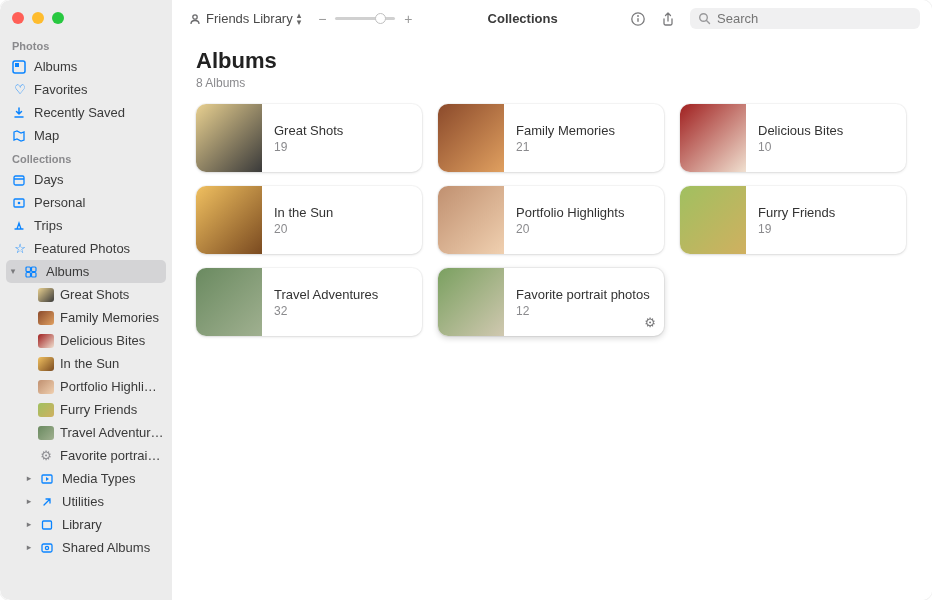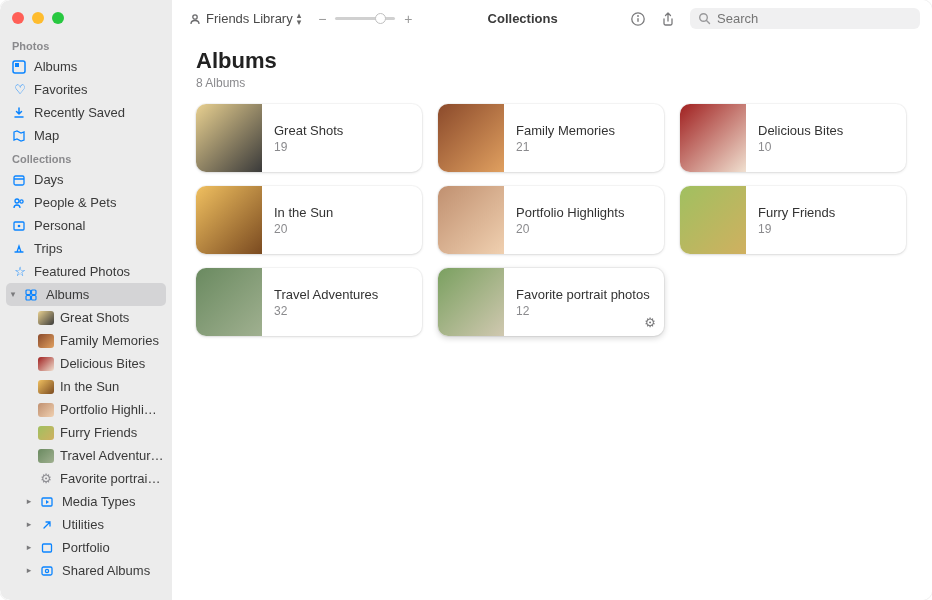--- a/index.html
+++ b/index.html
@@ -193,30 +193,20 @@
           <svg width="14" height="14" viewBox="0 0 14 14">
             <rect x="2" y="3" width="10" height="9" rx="1.5" fill="none" stroke="#0a84ff" stroke-width="1.3"></rect>
             <line x1="2" y1="6" x2="12" y2="6" stroke="#0a84ff" stroke-width="1.3"></line>
           </svg>
         </span>
       <span class="side-label">Days</span>
     </div>
     <div class="side-item">
       <span class="ic blue">
           <svg width="14" height="14" viewBox="0 0 14 14">
-            <circle cx="5" cy="5" r="2" fill="none" stroke="#0a84ff" stroke-width="1.3"></circle>
-            <circle cx="9.5" cy="5.5" r="1.6" fill="none" stroke="#0a84ff" stroke-width="1.3"></circle>
-            <path d="M2 12c0-2 1.5-3 3-3s3 1 3 3" fill="none" stroke="#0a84ff" stroke-width="1.3"></path>
-          </svg>
-        </span>
-      <span class="side-label">People &amp; Pets</span>
-    </div>
-    <div class="side-item">
-      <span class="ic blue">
-          <svg width="14" height="14" viewBox="0 0 14 14">
             <rect x="2" y="3" width="10" height="8" rx="1" fill="none" stroke="#0a84ff" stroke-width="1.3"></rect>
             <circle cx="7" cy="7" r="1.3" fill="#0a84ff"></circle>
           </svg>
         </span>
       <span class="side-label">Personal</span>
     </div>
     <div class="side-item">
       <span class="ic blue">
           <svg width="14" height="14" viewBox="0 0 14 14">
             <path d="M3 10h8M5 10l2-6 2 6" fill="none" stroke="#0a84ff" stroke-width="1.3" stroke-linecap="round"></path>
@@ -293,21 +283,21 @@
         </span>
       <span class="side-label">Utilities</span>
     </div>
     <div class="side-item sub1">
       <span class="chev">▸</span>
       <span class="ic blue">
           <svg width="14" height="14" viewBox="0 0 14 14">
             <rect x="2.5" y="3" width="9" height="8" rx="1" fill="none" stroke="#0a84ff" stroke-width="1.3"></rect>
           </svg>
         </span>
-      <span class="side-label">Portfolio</span>
+      <span class="side-label">Library</span>
     </div>
 
     <div class="side-item sub1">
       <span class="chev">▸</span>
       <span class="ic blue">
           <svg width="14" height="14" viewBox="0 0 14 14">
             <rect x="2" y="3" width="10" height="8" rx="1.5" fill="none" stroke="#0a84ff" stroke-width="1.3"></rect>
             <circle cx="7" cy="7" r="1.6" fill="none" stroke="#0a84ff" stroke-width="1.3"></circle>
           </svg>
         </span>

